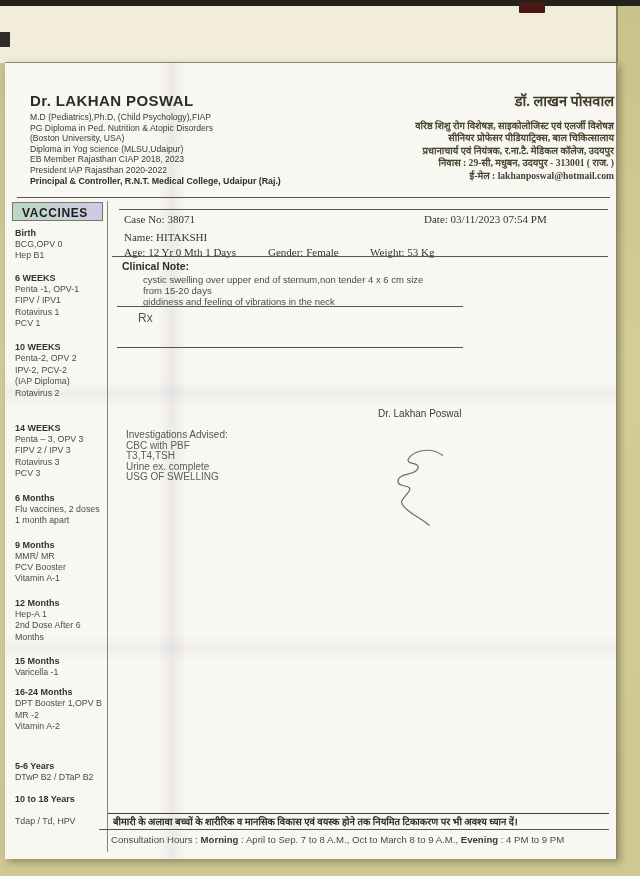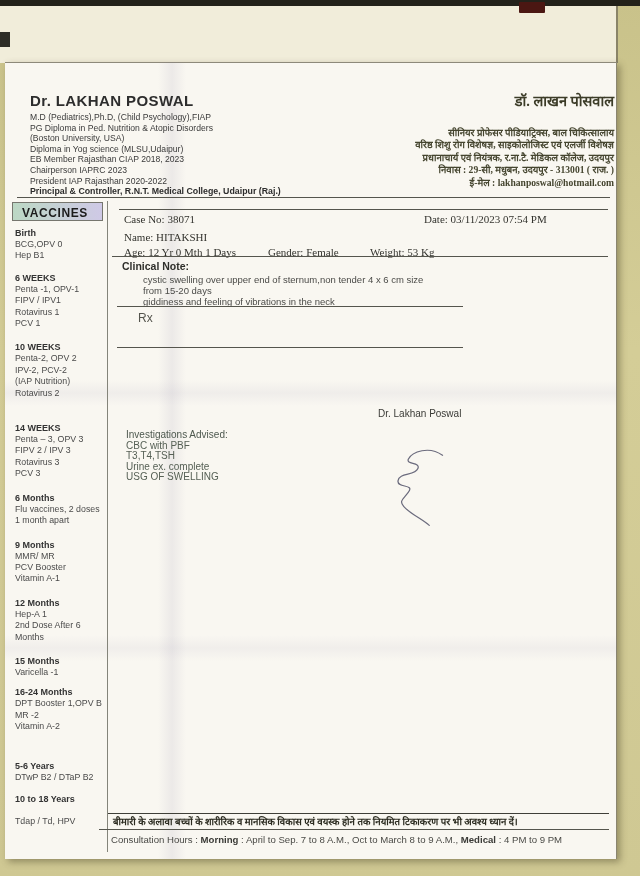--- a/index.html
+++ b/index.html
@@ -25,21 +25,21 @@
   .crease-h2   { left:5px; top:635px; width:612px; height:26px;
                  background:linear-gradient(180deg,transparent,rgba(125,118,155,0.07),transparent); }
 
   
   .doc-en      { left:30px; top:92px; width:300px; color:#3a3a3a; }
   .doc-en-name { font-size:15px; font-weight:bold; letter-spacing:0.4px; color:#2d2d2d; margin-bottom:3px; }
   .doc-en-line { font-size:8.6px; line-height:10.6px; }
   .doc-en-aff  { font-size:8.8px; line-height:11px; font-weight:bold; color:#2c2c2c; }
   .doc-hi      { right:26px; top:90px; width:320px; text-align:right;
                  font-family:"Liberation Serif", serif; color:#45452f; }
-  .doc-hi-name { font-size:14.5px; font-weight:bold; color:#3c3c28; margin-bottom:17px; }
+  .doc-hi-name { font-size:14.5px; font-weight:bold; color:#3c3c28; margin-bottom:10px; }
   .doc-hi-line { font-size:9.6px; line-height:12.4px; font-weight:bold; }
   .header-rule { left:17px; top:197px; width:593px; height:1px; background:#5c5c50; }
 
   
   .v-divider   { left:107px; top:201px; width:1px; height:651px; background:#84847a; }
 
   
   .vax-box     { left:12px; top:202px; width:91px; height:19px;
                  background:linear-gradient(90deg,#bcd8c4,#cfc9e6);
                  border:1px solid #76766e; font-size:12px; font-weight:bold; color:#1c1c1c;
@@ -93,29 +93,28 @@
 <div class="abs crease-h1"></div>
 <div class="abs crease-h2"></div>
 
 <div class="abs doc-en">
   <div class="doc-en-name">Dr. LAKHAN POSWAL</div>
   <div class="doc-en-line">M.D (Pediatrics),Ph.D, (Child Psychology),FIAP</div>
   <div class="doc-en-line">PG Diploma in Ped. Nutrition &amp; Atopic Disorders</div>
   <div class="doc-en-line">(Boston University, USA)</div>
   <div class="doc-en-line">Diploma in Yog science (MLSU,Udaipur)</div>
   <div class="doc-en-line">EB Member Rajasthan CIAP 2018, 2023</div>
-  <div class="doc-en-line">Chairperson IAPRC 2023</div>
   <div class="doc-en-line">President IAP Rajasthan 2020-2022</div>
   <div class="doc-en-aff">Principal &amp; Controller, R.N.T. Medical College, Udaipur (Raj.)</div>
 </div>
 
 <div class="abs doc-hi">
   <div class="doc-hi-name">डॉ. लाखन पोसवाल</div>
+  <div class="doc-hi-line">वरिष्ठ शिशु रोग विशेषज्ञ, साइकोलोजिस्ट एवं एलर्जी विशेषज्ञ</div>
   <div class="doc-hi-line">सीनियर प्रोफेसर पीडियाट्रिक्स, बाल चिकित्सालाय</div>
-  <div class="doc-hi-line">वरिष्ठ शिशु रोग विशेषज्ञ, साइकोलोजिस्ट एवं एलर्जी विशेषज्ञ</div>
   <div class="doc-hi-line">प्रधानाचार्य एवं नियंत्रक, र.ना.टै. मेडिकल कॉलेज, उदयपुर</div>
   <div class="doc-hi-line">निवास : 29-सी, मधुबन, उदयपुर - 313001 ( राज. )</div>
   <div class="doc-hi-line">ई-मेल : lakhanposwal@hotmail.com</div>
 </div>
 
 <div class="abs rule header-rule"></div>
 <div class="abs v-divider"></div>
 
 <div class="abs vax-box">VACCINES</div>
 <div class="abs sidebar">
@@ -128,21 +127,21 @@
     <div class="vax-head">6 WEEKS</div>
     <div class="vax-item">Penta -1, OPV-1</div>
     <div class="vax-item">FIPV / IPV1</div>
     <div class="vax-item">Rotavirus 1</div>
     <div class="vax-item">PCV 1</div>
   </div>
   <div class="vax-section" style="margin-bottom:23px">
     <div class="vax-head">10 WEEKS</div>
     <div class="vax-item">Penta-2, OPV 2</div>
     <div class="vax-item">IPV-2, PCV-2</div>
-    <div class="vax-item">(IAP Nutrition)</div>
+    <div class="vax-item">(IAP Diploma)</div>
     <div class="vax-item">Rotavirus 2</div>
   </div>
   <div class="vax-section" style="margin-bottom:12px">
     <div class="vax-head">14 WEEKS</div>
     <div class="vax-item">Penta – 3, OPV 3</div>
     <div class="vax-item">FIPV 2 / IPV 3</div>
     <div class="vax-item">Rotavirus 3</div>
     <div class="vax-item">PCV 3</div>
   </div>
   <div class="vax-section" style="margin-bottom:12px">
@@ -228,14 +227,14 @@
   <div>USG OF SWELLING</div>
 </div>
 <svg class="abs sig" width="96" height="90" viewBox="0 0 100 95">
   <path d="M78,14 C64,4 46,10 42,18 C39,24 55,21 52,28 C49,36 32,32 31,41 C30,49 49,44 42,53 C36,61 32,62 37,68 C44,76 56,81 64,88" fill="none" stroke="#6b6b7d" stroke-width="1.3" stroke-linecap="round"></path>
 </svg>
 
 <div class="abs rule f-rule1"></div>
 <div class="abs f-note">बीमारी के अलावा बच्चों के शारीरिक व मानसिक विकास एवं वयस्क होने तक नियमित टिकाकरण पर भी अवश्य ध्यान दें।</div>
 <div class="abs rule f-rule2"></div>
 <div class="abs f-hours">
-  <span>Consultation Hours : </span><b>Morning</b><span> : April to Sep. 7 to 8 A.M., Oct to March 8 to 9 A.M., </span><b>Medical</b><span> : 4 PM to 9 PM</span>
+  <span>Consultation Hours : </span><b>Morning</b><span> : April to Sep. 7 to 8 A.M., Oct to March 8 to 9 A.M., </span><b>Evening</b><span> : 4 PM to 9 PM</span>
 </div>
 
 </body></html>

